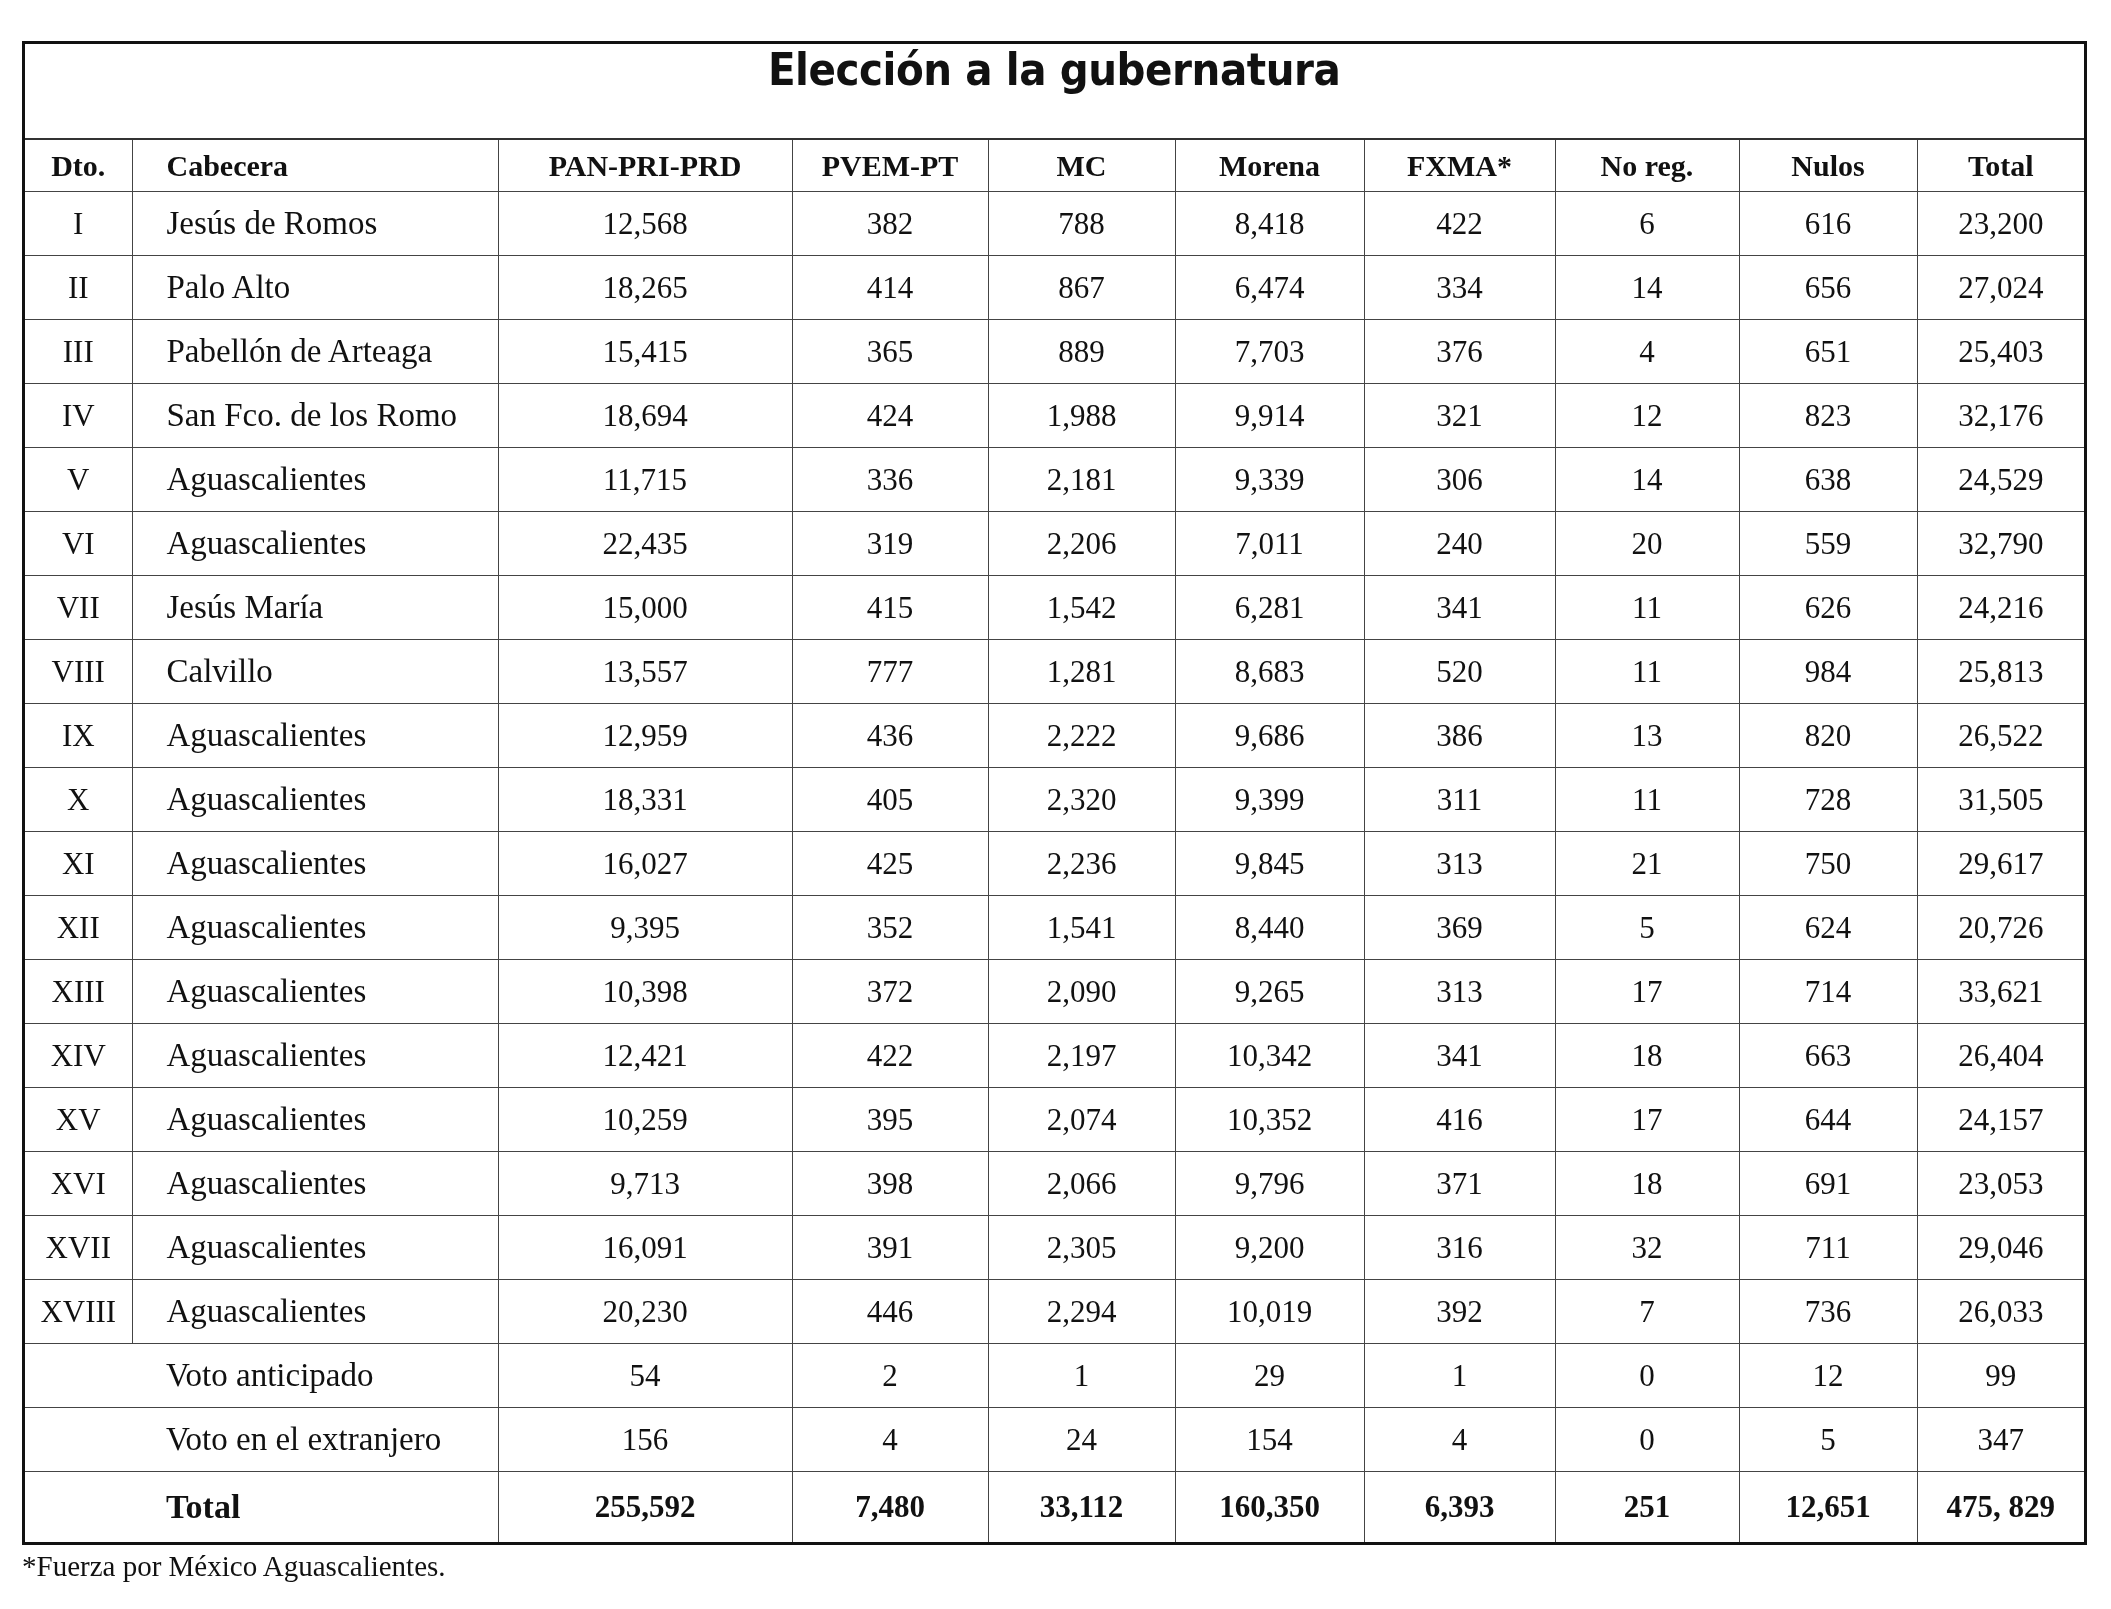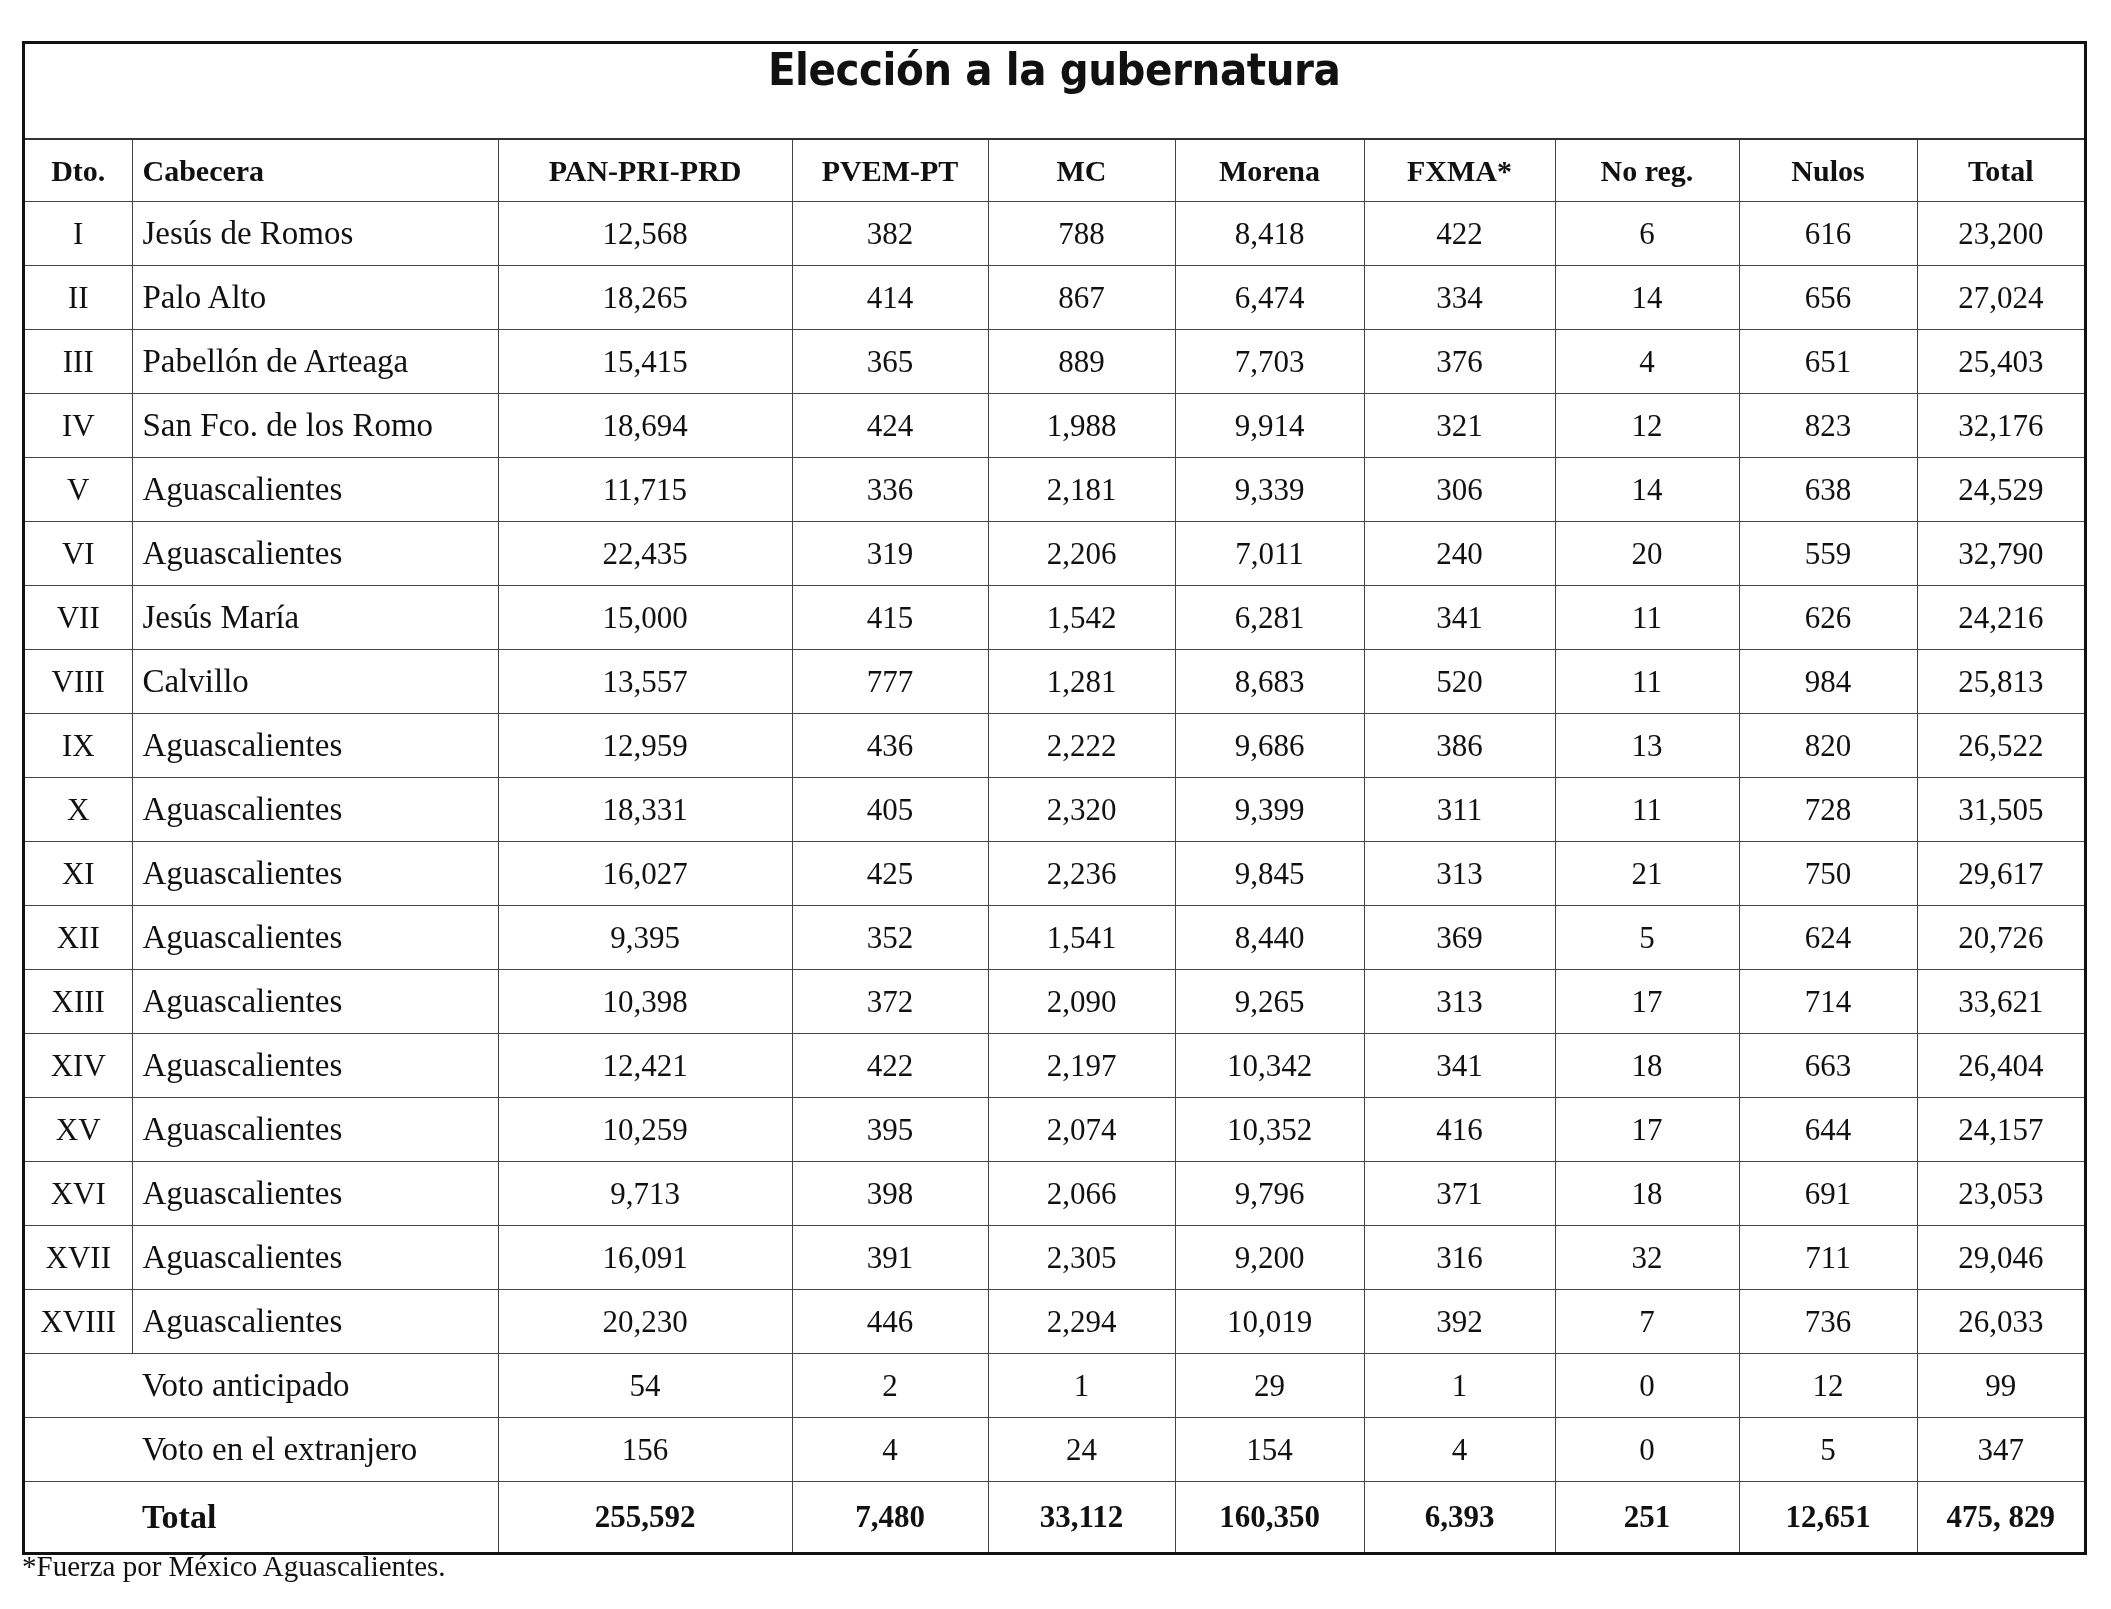--- a/index.html
+++ b/index.html
@@ -11,22 +11,22 @@
                justify-content: center; }
   .title { font-family: "DejaVu Sans", sans-serif; font-weight: bold; font-size: 44px;
            letter-spacing: -0.5px; transform: scaleX(0.92); color: #111; }
   table { border-collapse: collapse; width: 100%; table-layout: fixed; }
   td, th { border: 1.5px solid #444; padding: 0; text-align: center; vertical-align: middle;
            font-size: 31px; height: 63px; overflow: hidden; white-space: nowrap; }
   tr:first-child th { border-top: none; }
   tr td:first-child, tr th:first-child { border-left: none; }
   tr td:last-child, tr th:last-child { border-right: none; }
   tr:last-child td { border-bottom: none; }
-  th { font-weight: bold; font-size: 30px; height: 61px; }
-  th.cab, td.cab { text-align: left; padding-left: 10px; }
+  th { font-weight: bold; font-size: 30px; height: 51px; }
+  th.cab, td.cab { text-align: left; padding-left: 34px; }
   td.cab { font-size: 33px; }
   tr.total td { font-weight: bold; height: 70px; font-size: 31px; }
   tr.total td.cab { font-size: 34px; }
   td.merged-empty { border-right: none; }
   .note { position: absolute; left: 22px; top: 1550px; font-size: 29px; }
   .c-dto { width: 107px; } .c-cab { width: 366px; } .c-pan { width: 294px; }
   .c-pvem { width: 196px; } .c-mc { width: 187px; } .c-mor { width: 189px; }
   .c-fx { width: 191px; } .c-noreg { width: 184px; } .c-nul { width: 178px; } .c-tot { width: auto; }
 </style>
 </head>

